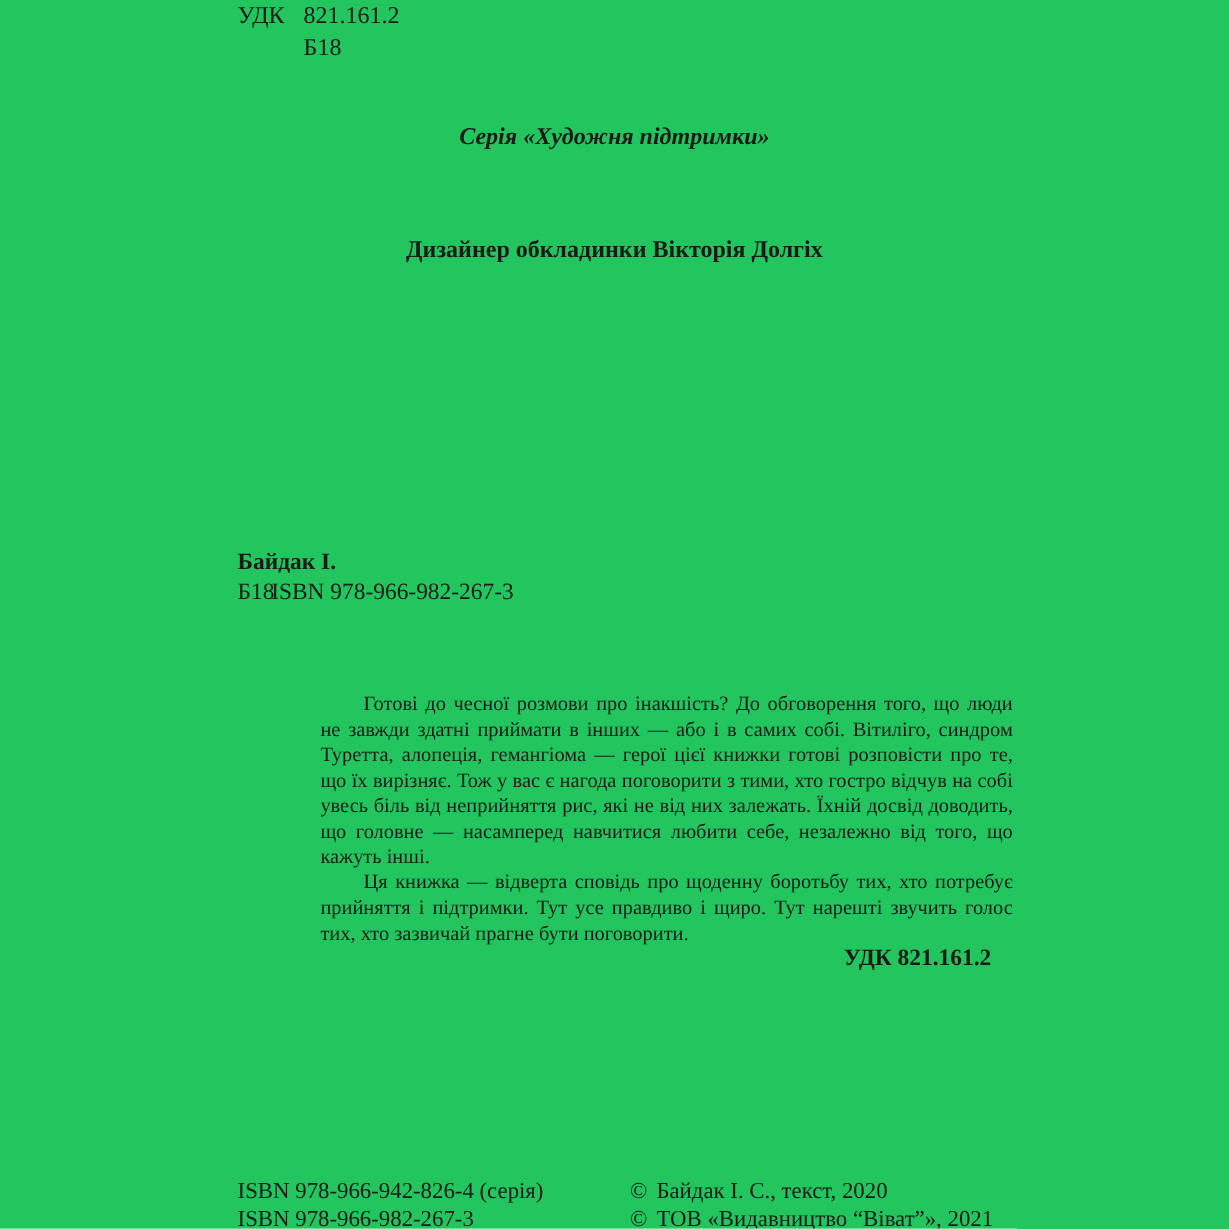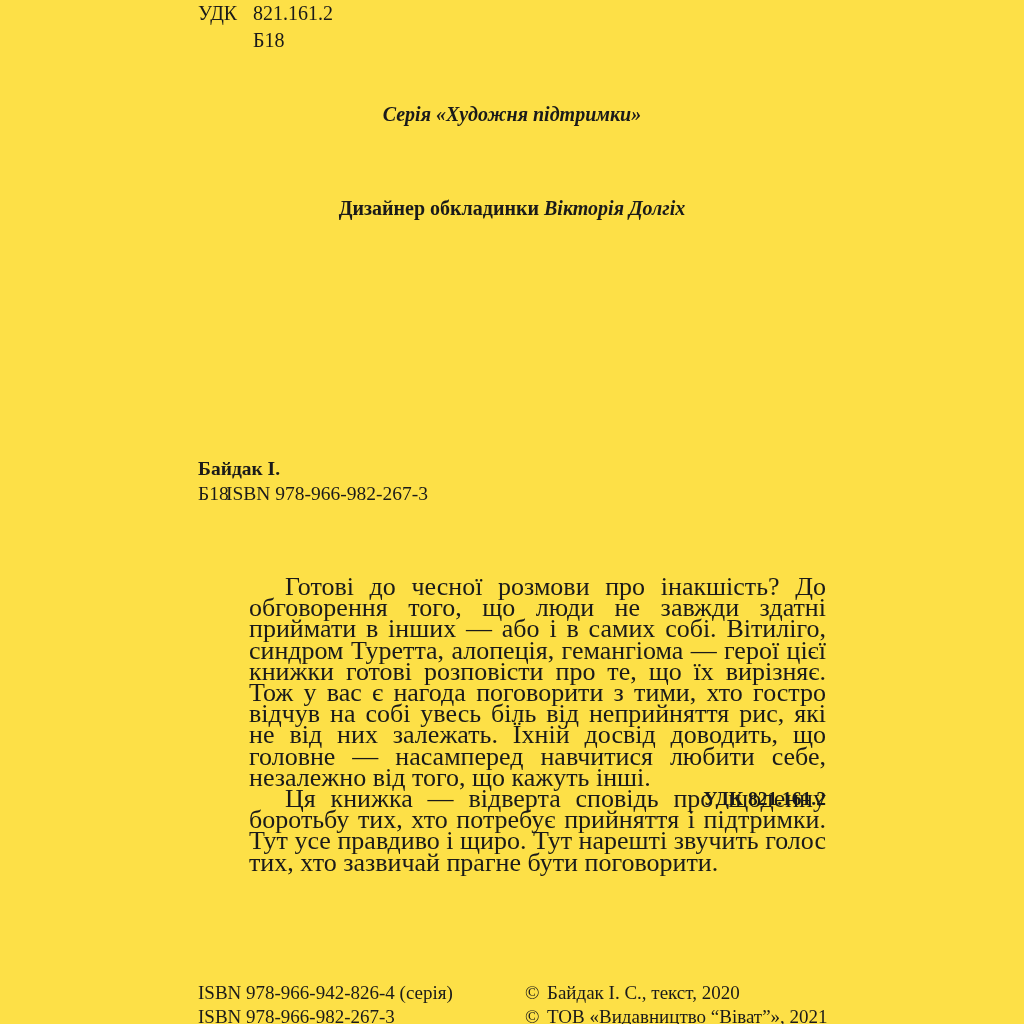--- a/index.html
+++ b/index.html
@@ -5,21 +5,21 @@
 <style>
   html, body {
     margin: 0;
     padding: 0;
     background: #ffffff;
   }
   .page {
     position: relative;
     width: 1024px;
     height: 1024px;
-    background: #fde047;
+    background: #22c55e;
     color: #1a1a1a;
     font-family: "Liberation Serif", "DejaVu Serif", serif;
     overflow: hidden;
     -webkit-font-smoothing: antialiased;
   }
 
   
   .udk-block {
     position: absolute;
     left: 198px;
@@ -56,21 +56,20 @@
     position: absolute;
     left: 0;
     top: 195px;
     width: 1024px;
     text-align: center;
     font-size: 20px;
     font-weight: bold;
     line-height: 26px;
   }
   .designer-name {
-    font-style: italic;
     font-weight: bold;
   }
 
   
   .biblio {
     position: absolute;
     left: 198px;
     top: 456px;
     width: 628px;
     font-size: 19.5px;
@@ -99,24 +98,24 @@
     hyphens: none;
   }
   .biblio-isbn {
     display: block;
     text-indent: 28px;
   }
 
   
   .annotation {
     position: absolute;
-    left: 249px;
+    left: 267px;
     top: 576px;
     width: 577px;
-    font-size: 26px;
+    font-size: 17px;
     line-height: 21.2px;
     text-align: justify;
     text-align-last: left;
   }
   .annotation p {
     margin: 0;
     text-indent: 36px;
   }
 
   

